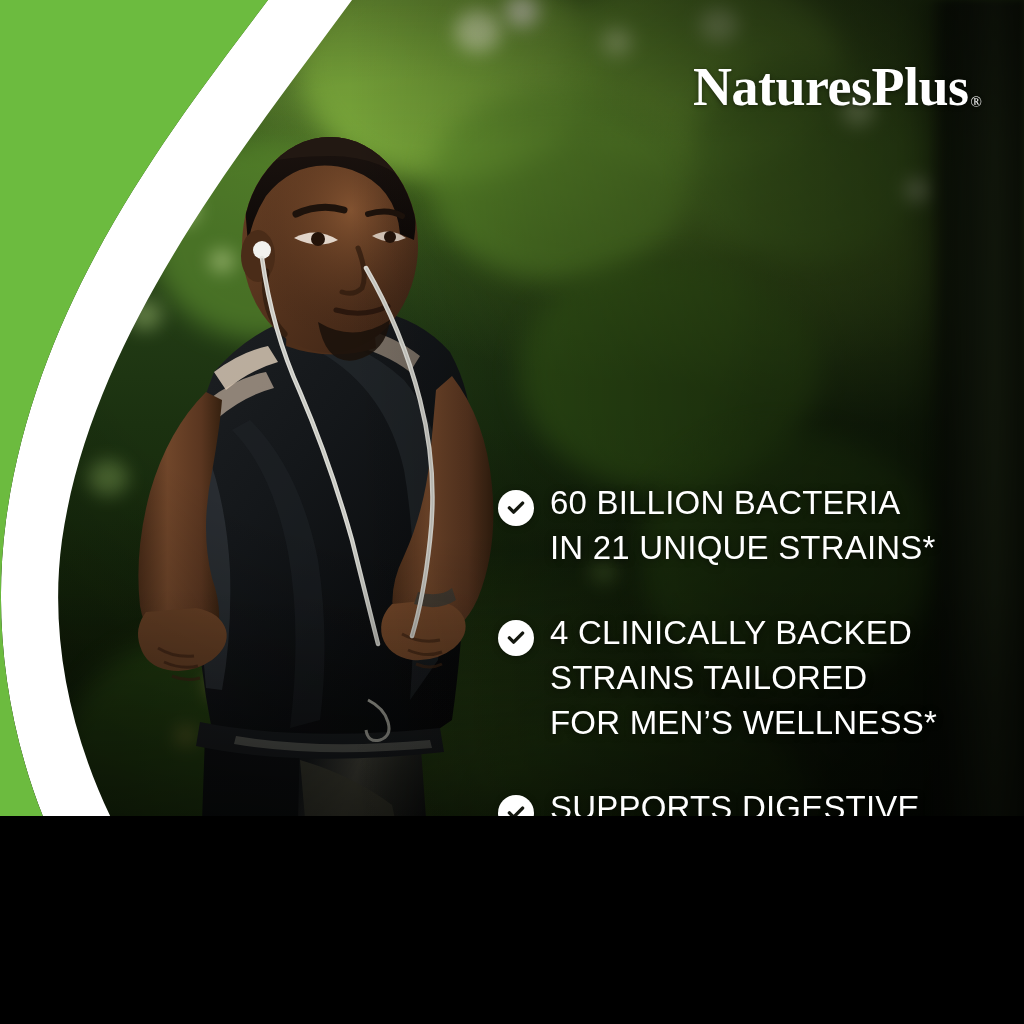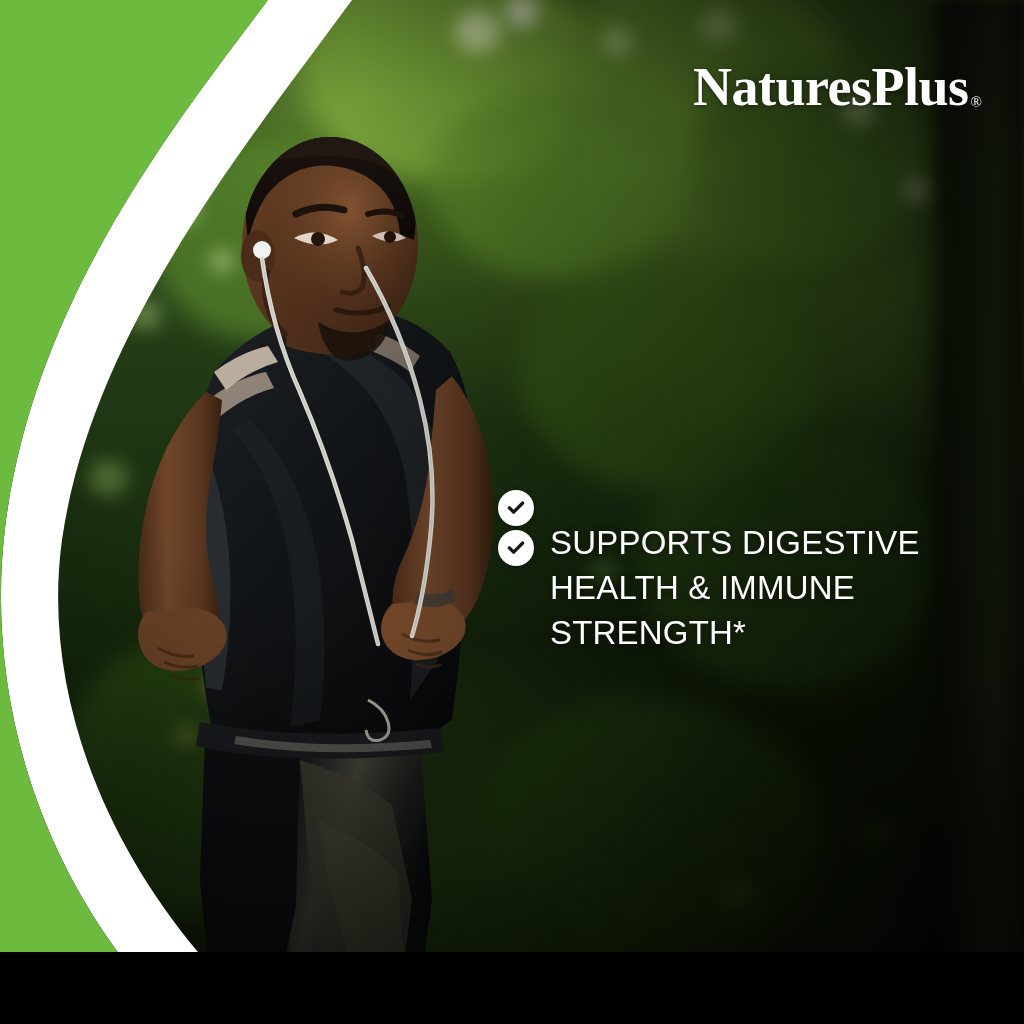--- a/index.html
+++ b/index.html
@@ -1,21 +1,21 @@
 <!DOCTYPE html>
 <html><head>
 <meta charset="utf-8">
 <title>NaturesPlus Probiotic Promo</title>
 <style>
   html,body{margin:0;padding:0;background:#000;}
   *{box-sizing:border-box;}
 
   .canvas{
     position:relative;
-    width:1024px;height:952px;
+    width:1024px;height:816px;
     overflow:hidden;
     font-family:"Liberation Sans", sans-serif;
     background:#0c1608;
   }
 
   
   .photo{position:absolute;inset:0;overflow:hidden;}
 
   
   .forest-base{
@@ -300,22 +300,34 @@
   </div>
 
   <div class="bullets">
 
     <div class="bullet">
       <span class="check-icon">
         <svg width="20" height="20" viewBox="0 0 20 20" aria-hidden="true">
           <path d="M3.4 9.9 L7.6 14.1 L16.6 5.1" stroke="#14170f" stroke-width="3.4" fill="none" stroke-linecap="round" stroke-linejoin="round"></path>
         </svg>
       </span>
+      <div class="bullet-text">60 BILLION BACTERIA
+IN 21 UNIQUE STRAINS*</div>
     </div>
 
+    <div class="bullet">
+      <span class="check-icon">
+        <svg width="20" height="20" viewBox="0 0 20 20" aria-hidden="true">
+          <path d="M3.4 9.9 L7.6 14.1 L16.6 5.1" stroke="#14170f" stroke-width="3.4" fill="none" stroke-linecap="round" stroke-linejoin="round"></path>
+        </svg>
+      </span>
+      <div class="bullet-text">4 CLINICALLY BACKED
+STRAINS TAILORED
+FOR MEN’S WELLNESS*</div>
+    </div>
 
     <div class="bullet">
       <span class="check-icon">
         <svg width="20" height="20" viewBox="0 0 20 20" aria-hidden="true">
           <path d="M3.4 9.9 L7.6 14.1 L16.6 5.1" stroke="#14170f" stroke-width="3.4" fill="none" stroke-linecap="round" stroke-linejoin="round"></path>
         </svg>
       </span>
       <div class="bullet-text">SUPPORTS DIGESTIVE
 HEALTH &amp; IMMUNE
 STRENGTH*</div>

